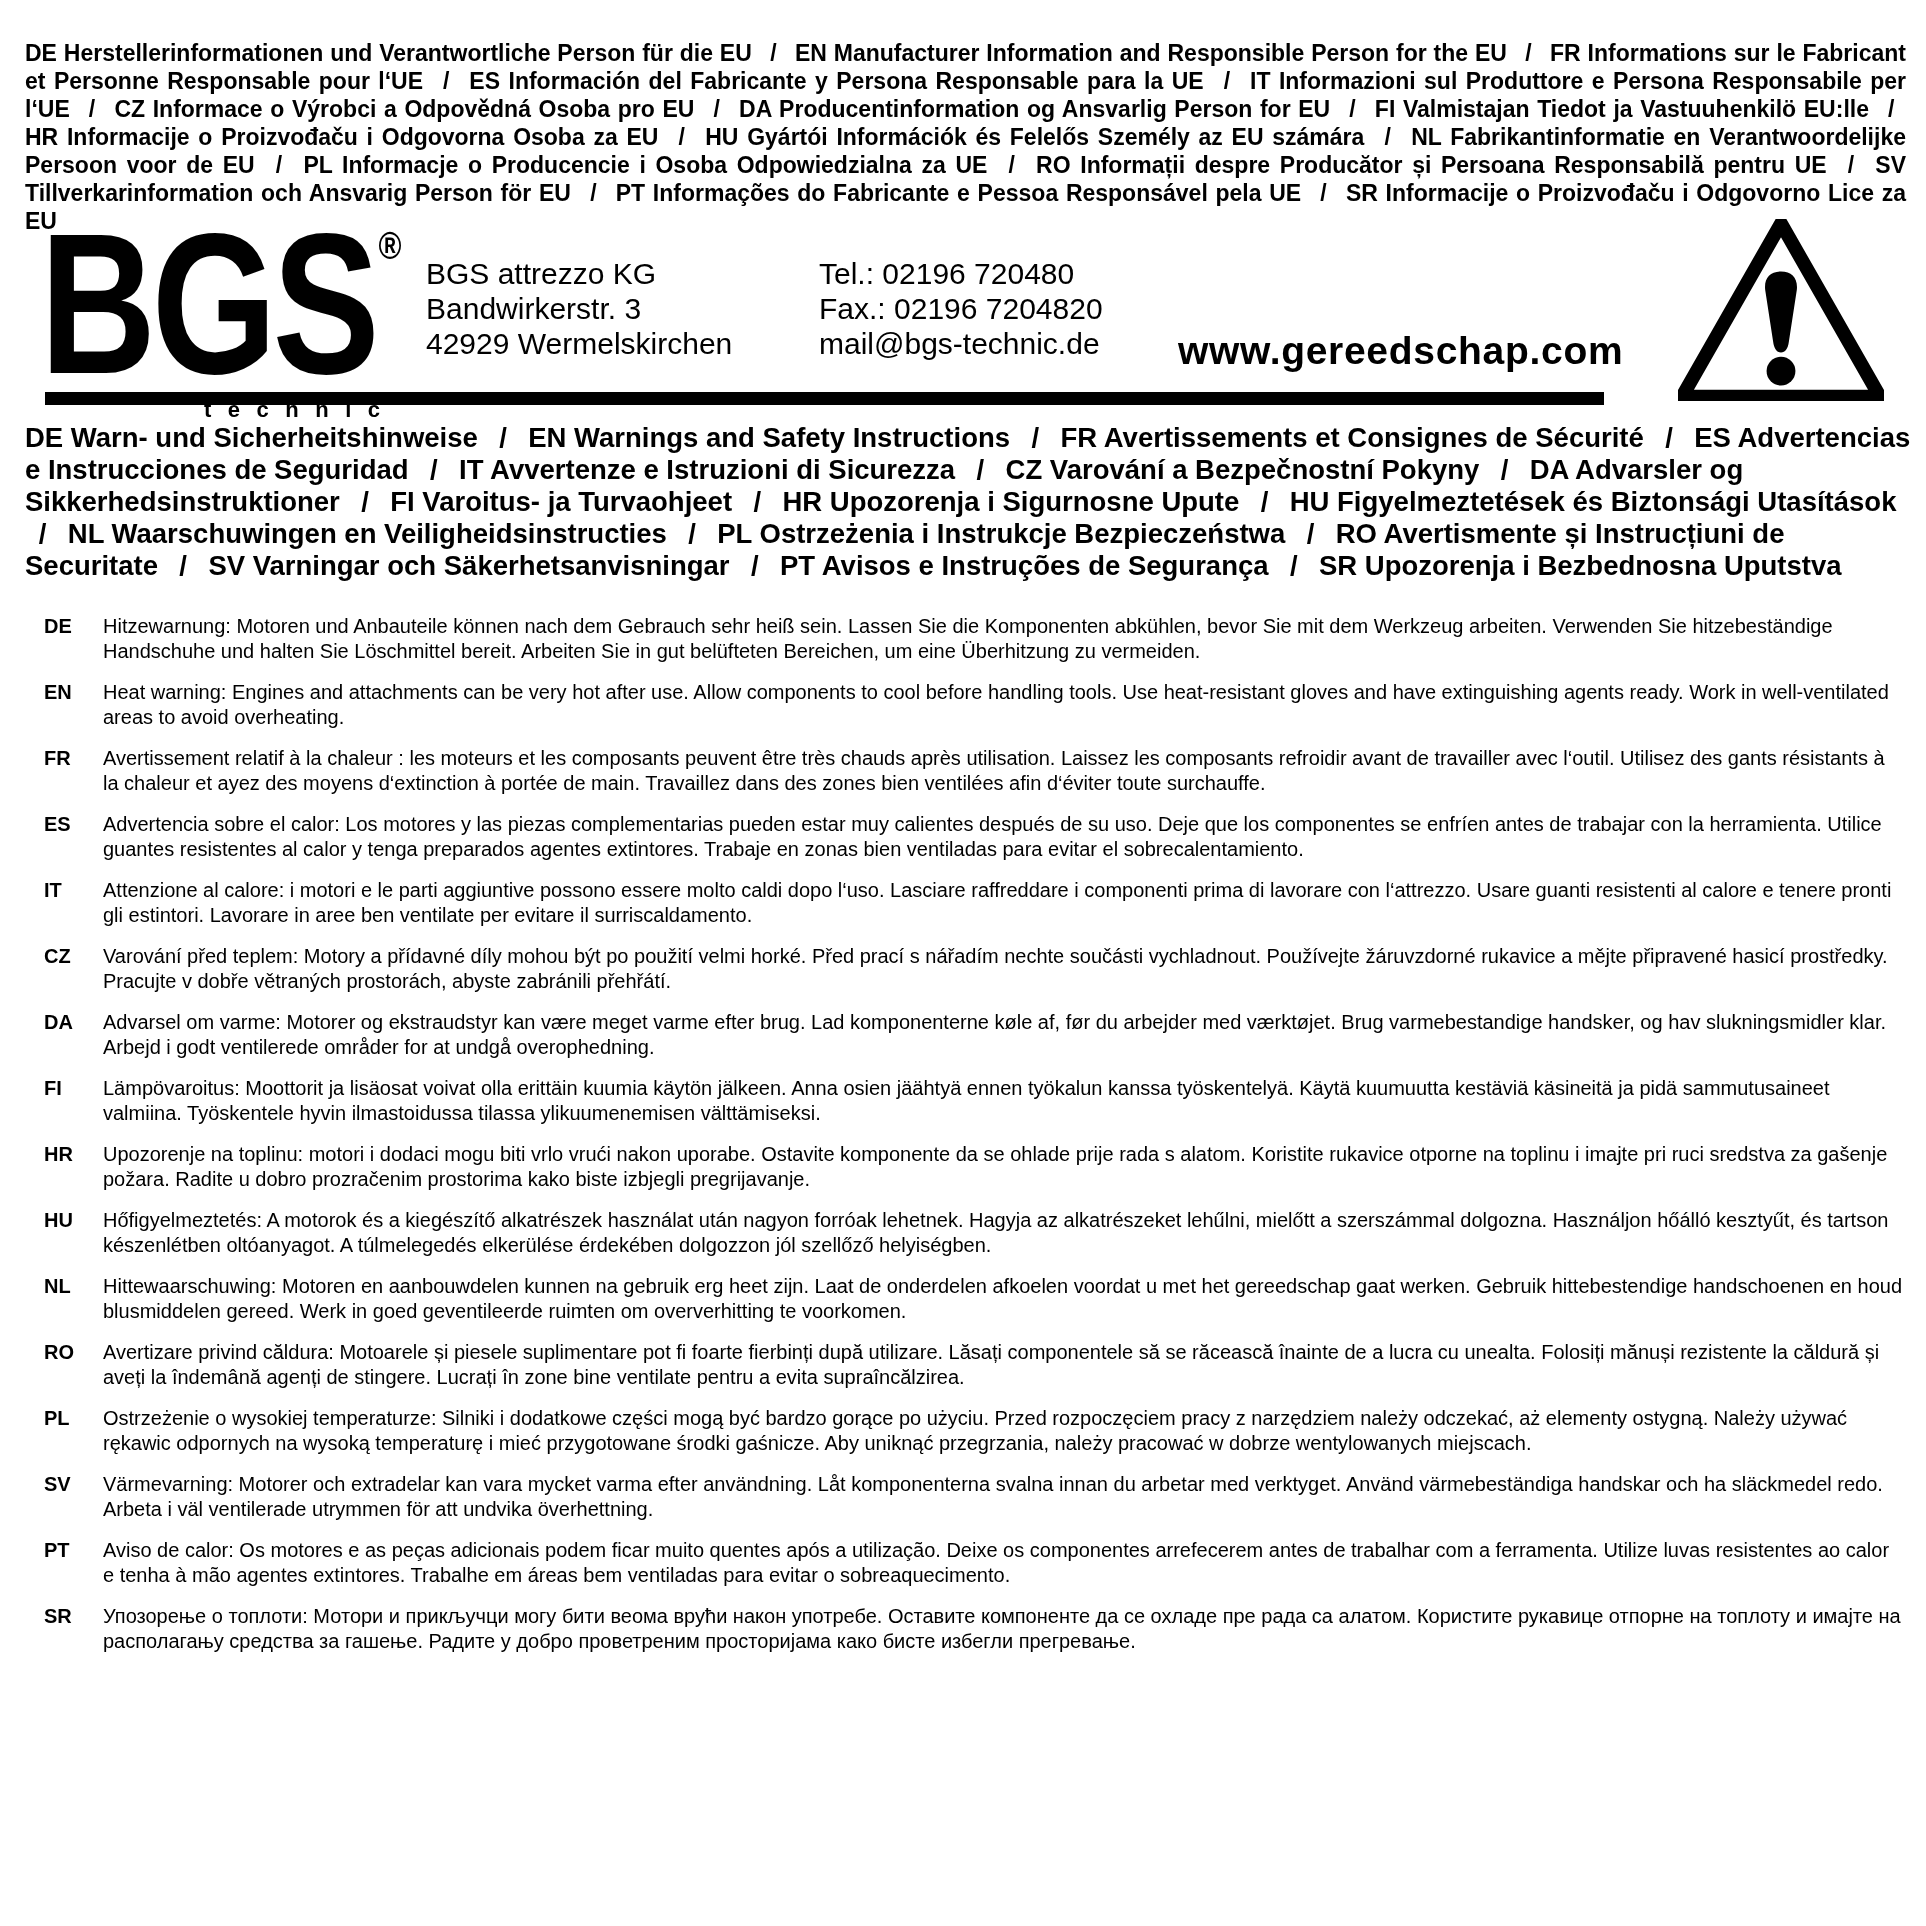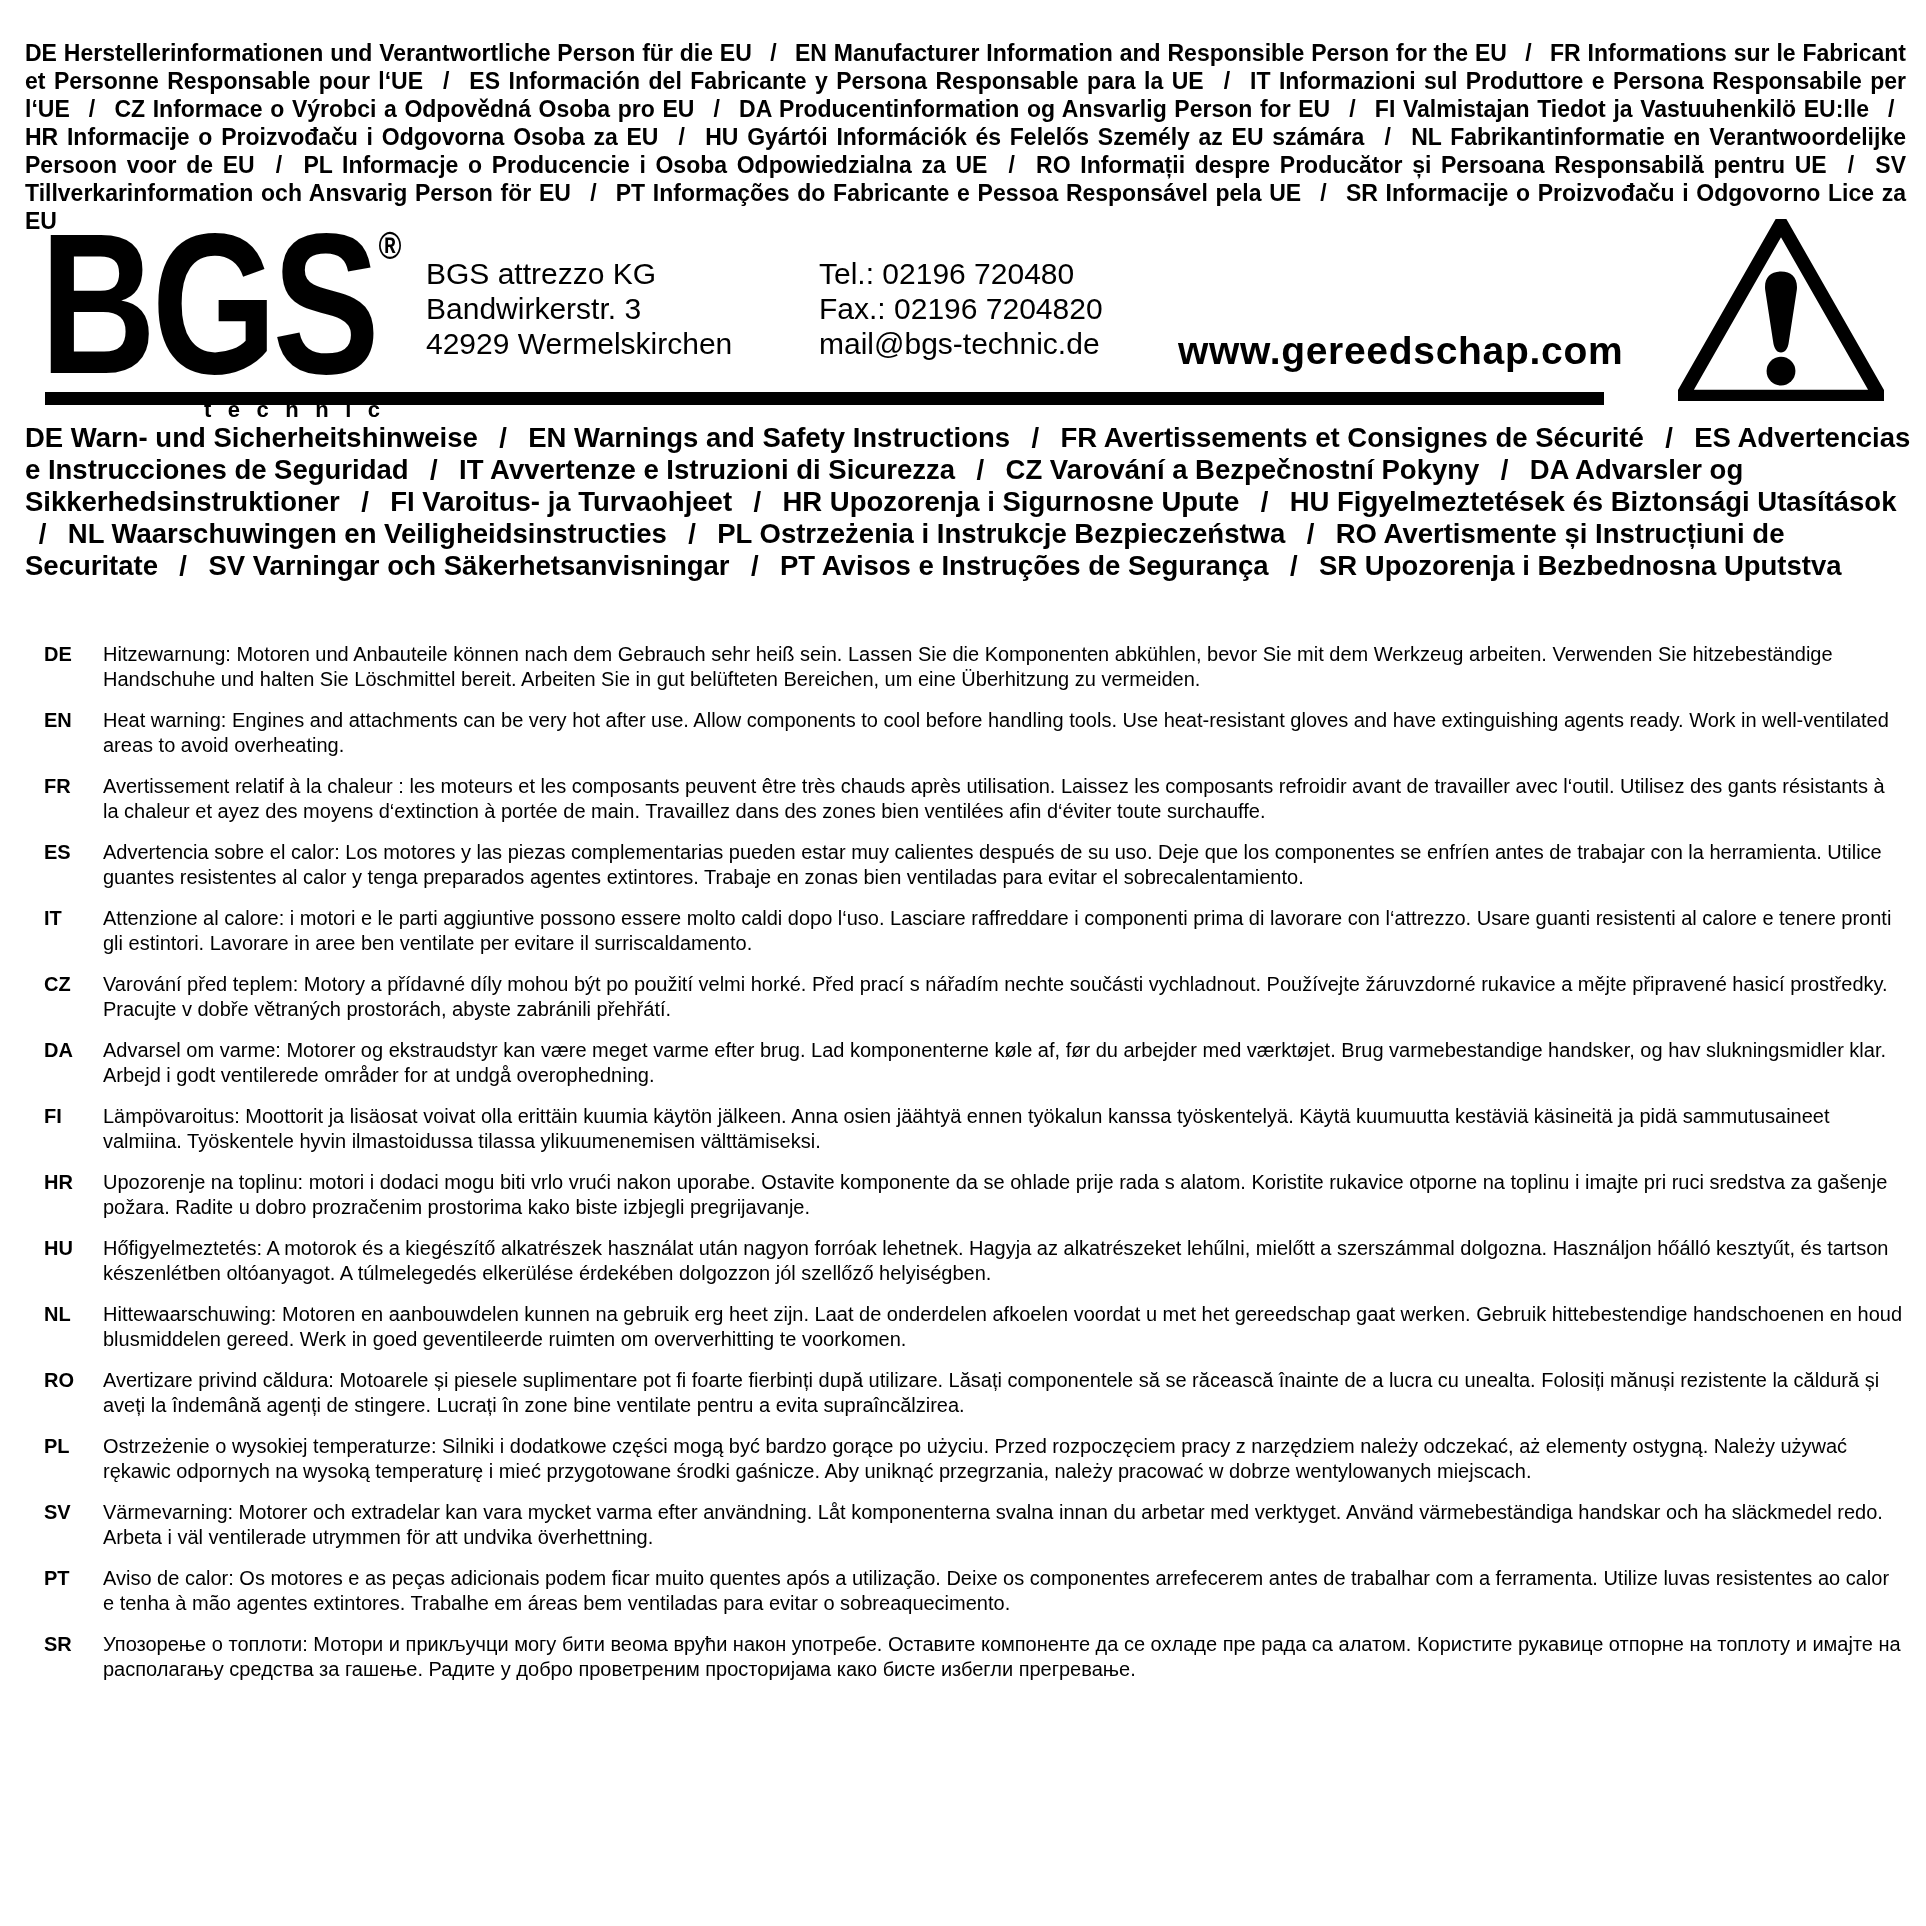--- a/index.html
+++ b/index.html
@@ -93,21 +93,20 @@
     width: 1886px;
     font-size: 27.5px;
     line-height: 32px;
     font-weight: bold;
   }
 
   .warnings {
     position: absolute;
     left: 44px; top: 614px;
     width: 1861px;
-    margin-top: 28px;
   }
   .warn-row {
     display: flex;
     align-items: flex-start;
     margin-bottom: 16px;
   }
   .warn-code {
     flex: 0 0 59px;
     width: 59px;
     font-weight: bold;

